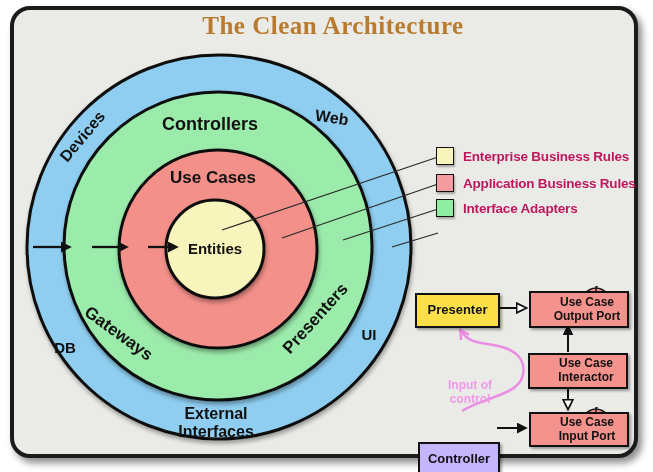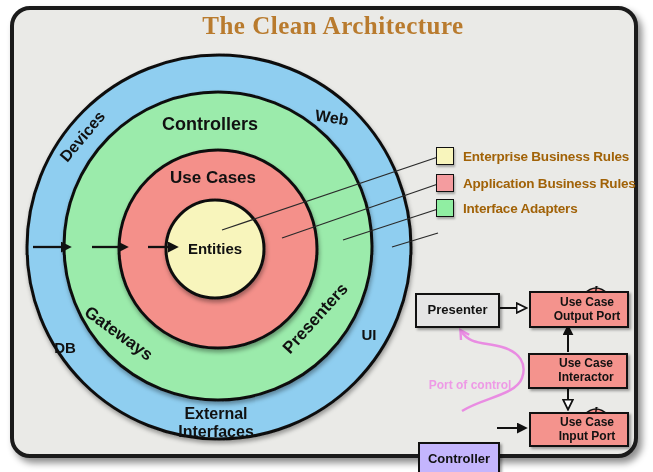--- a/index.html
+++ b/index.html
@@ -22,21 +22,21 @@
     font-family:"Liberation Sans", sans-serif; font-weight:bold; fill:#111;
     text-anchor:middle;
   }
   
   .legend-row { position:absolute; left:436px; display:flex; align-items:center; }
   .legend-swatch {
     width:16px; height:16px; border:1.5px solid #111; flex:0 0 auto;
     box-shadow:1px 1.5px 2px rgba(0,0,0,0.3); background:#ddd;
   }
   .legend-label {
-    margin-left:9px; font-size:13.5px; font-weight:bold; color:#a16207;
+    margin-left:9px; font-size:13.5px; font-weight:bold; color:#be185d;
     white-space:nowrap; letter-spacing:-0.2px;
   }
   
   .flow-box {
     position:absolute; border:2px solid #111; display:flex;
     align-items:center; justify-content:center; text-align:center;
     font-weight:bold; color:#111; box-shadow:1.5px 2px 2.5px rgba(0,0,0,0.35);
   }
   .flow-box span { white-space:pre-line; line-height:1.15; }
   .fb-single { font-size:13px; }
@@ -125,34 +125,34 @@
   </div>
   <div class="legend-row" style="top:199px">
     <div class="legend-swatch" style="background-color: rgb(144, 238, 162);"></div>
     <div class="legend-label">Interface Adapters</div>
   </div>
   <div class="legend-row" style="top:174px">
     <div class="legend-swatch" style="background-color: rgb(244, 156, 159);"></div>
     <div class="legend-label">Application Business Rules</div>
   </div>
 
-  <div id="box-presenter" class="flow-box fb-single" style="background-color: #e5e5e5;">
+  <div id="box-presenter" class="flow-box fb-single" style="background-color: #fde047;">
     <span>Presenter</span>
   </div>
   <div id="box-outport" class="flow-box fb-double" style="background-color: rgb(244, 147, 141);">
     <span>Use Case
 Output Port</span>
   </div>
   <div id="box-interactor" class="flow-box fb-double" style="background-color: rgb(244, 147, 141);">
     <span>Use Case
 Interactor</span>
   </div>
   <div id="box-controller" class="flow-box fb-single" style="background-color: #c4b5fd; margin-top: 30px;">
     <span>Controller</span>
   </div>
   <div id="box-inport" class="flow-box fb-double" style="background-color: rgb(244, 147, 141);">
     <span>Use Case
 Input Port</span>
   </div>
 
-  <div id="flow-label">Port of control</div>
+  <div id="flow-label">Input of control</div>
 
 </div>
 
 </body></html>

